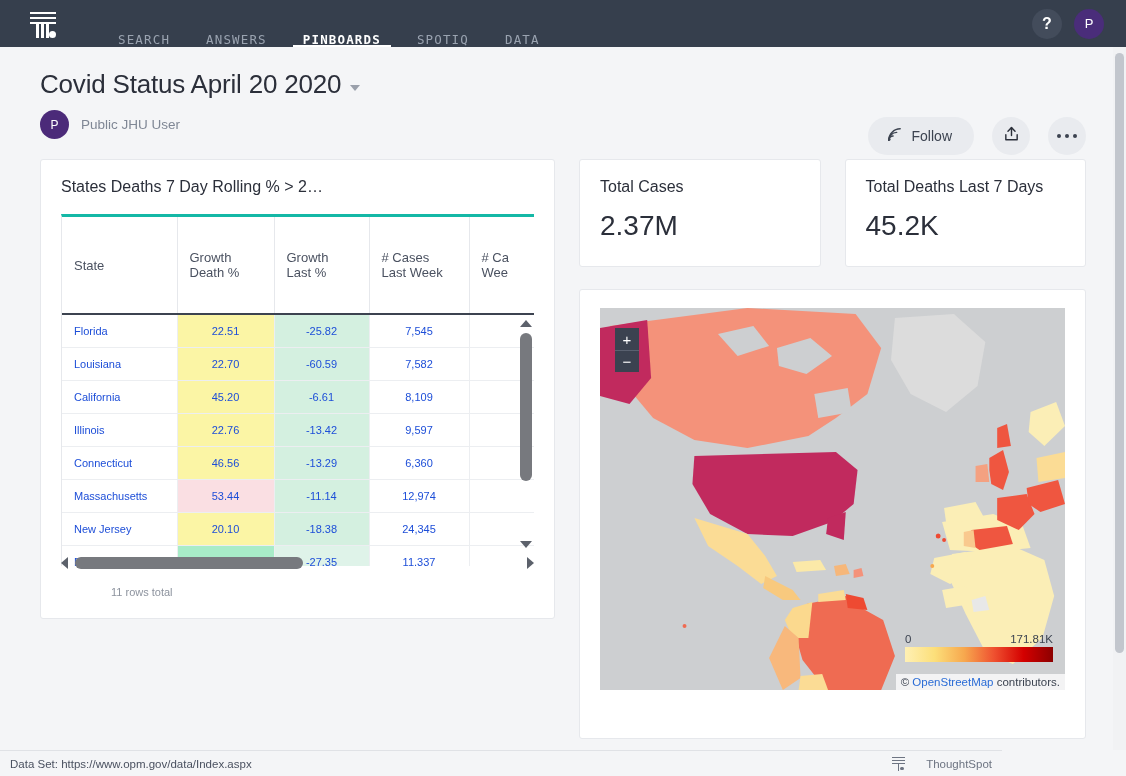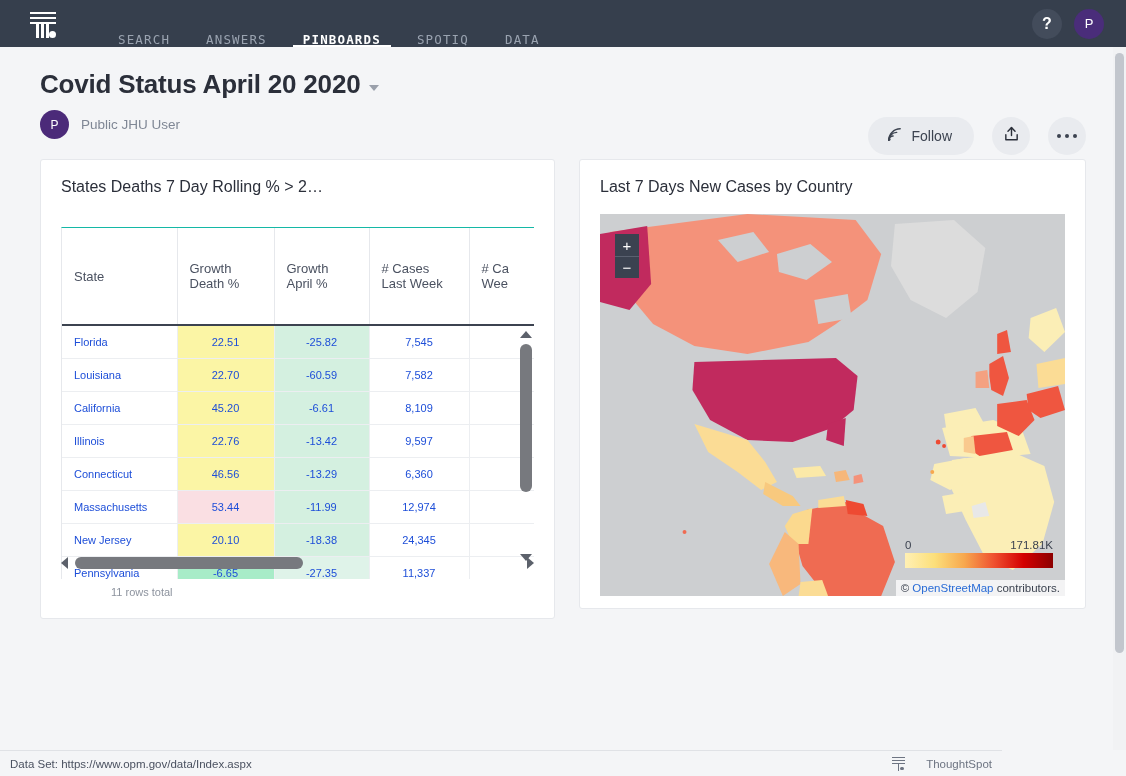--- a/index.html
+++ b/index.html
@@ -41,21 +41,21 @@
   }
   .avatar-nav {
     width: 30px; height: 30px; border-radius: 50%; background: #4a2d7a; color: #fff;
     display: flex; align-items: center; justify-content: center; font-size: 13px; cursor: pointer;
   }
 
   
   .pageheader { padding: 22px 40px 0 40px; position: relative; }
   .title-row { display: flex; align-items: center; }
   .page-title {
-    font-size: 26px; color: #2b2f3a; font-weight: 700; letter-spacing: -0.2px; text-align: right;
+    font-size: 26px; color: #2b2f3a; font-weight: 400; letter-spacing: -0.2px; text-align: right;
   }
   .caret {
     margin-left: 9px; margin-top: 6px; width: 0; height: 0;
     border-left: 5px solid transparent; border-right: 5px solid transparent;
     border-top: 6px solid #9aa0ab; cursor: pointer;
   }
   .author-row { display: flex; align-items: center; margin-top: 10px; }
   .avatar-author {
     width: 29px; height: 29px; border-radius: 50%; background: #4b2a79; color: #fff;
     display: flex; align-items: center; justify-content: center; font-size: 12px;
@@ -79,22 +79,22 @@
   .board { position: relative; padding: 0 40px; margin-top: 20px; display: flex; gap: 24px; }
   .card { background: #fff; border: 1px solid #e6e8ec; border-radius: 3px; }
   .card-title { font-size: 16px; color: #2b2f3a; padding: 18px 20px 0 20px; font-weight: 400;
     white-space: nowrap; overflow: hidden; }
 
   .left-col { width: 515px; }
   .right-col { width: 515px; display: flex; flex-direction: column; gap: 22px; }
 
   
   .table-card { height: 460px; position: relative; }
-  .tbl-wrap { margin: 31px 20px 0 20px; position: relative; height: 352px; overflow: hidden;
-    border-left: 1px solid #e6e8ec; border-top: 1px solid #14b8a6; }
+  .tbl-wrap { margin: 18px 20px 0 20px; position: relative; height: 352px; overflow: hidden;
+    border-left: 1px solid #e6e8ec; border-top: 3px solid #14b8a6; }
   table { border-collapse: collapse; width: 495px; table-layout: fixed; }
   th {
     font-weight: 400; font-size: 13px; color: #4a5160; text-align: left;
     height: 97px; padding: 0 12px; vertical-align: middle;
     border-right: 1px solid #e6e8ec; border-bottom: 2px solid #3c4350;
     background: #fff;
   }
   td {
     font-size: 11px; color: #1d4ed8; height: 33px; padding: 0 12px;
     border-right: 1px solid #eceef1; border-bottom: 1px solid #eceef1;
@@ -242,21 +242,21 @@
               <tr>
                 <th class="c-state">
                   <div>State</div>
                 </th>
                 <th class="c-gd">
                   <div>Growth</div>
                   <div>Death %</div>
                 </th>
                 <th class="c-gc">
                   <div>Growth</div>
-                  <div>April %</div>
+                  <div>Last %</div>
                 </th>
                 <th class="c-cl">
                   <div># Cases</div>
                   <div>Last Week</div>
                 </th>
                 <th class="c-cw">
                   <div># Ca</div>
                   <div>Wee</div>
                 </th>
               </tr>
@@ -293,21 +293,21 @@
                 <tr>
                   <td class="c-state">Connecticut</td>
                   <td class="c-gd num bg-yellow">46.56</td>
                   <td class="c-gc num bg-mint">-13.29</td>
                   <td class="c-cl num">6,360</td>
                   <td class="c-cw num"></td>
                 </tr>
                 <tr>
                   <td class="c-state">Massachusetts</td>
                   <td class="c-gd num bg-pink">53.44</td>
-                  <td class="c-gc num bg-mint">-11.99</td>
+                  <td class="c-gc num bg-mint">-11.14</td>
                   <td class="c-cl num">12,974</td>
                   <td class="c-cw num"></td>
                 </tr>
                 <tr>
                   <td class="c-state">New Jersey</td>
                   <td class="c-gd num bg-yellow">20.10</td>
                   <td class="c-gc num bg-mint">-18.38</td>
                   <td class="c-cl num">24,345</td>
                   <td class="c-cw num"></td>
                 </tr>
@@ -337,23 +337,32 @@
           <div class="htrack">
             <div class="hthumb"></div>
           </div>
           <div class="arr-r"></div>
         </div>
         <div class="rows-total">11 rows total</div>
       </div>
     </div>
 
     <div class="right-col">
+      <div class="kpi-row">
+        <div class="card kpi">
+          <div class="kpi-title">Total Cases</div>
+          <div class="kpi-value">2.37M</div>
+        </div>
+        <div class="card kpi">
+          <div class="kpi-title">Total Deaths Last 7 Days</div>
+          <div class="kpi-value">45.2K</div>
+        </div>
+      </div>
 
       <div class="card map-card">
-        <div class="card-title">Last 7 Days New Cases by Country</div>
         <div class="map-body">
           <svg class="map-svg" viewBox="0 0 473 382" preserveAspectRatio="none">
             <rect x="0" y="0" width="473" height="382" fill="#cdcfd1"></rect>
 
             <path d="M300,10 L360,6 L392,34 L384,78 L352,104 L316,86 L296,52 Z" fill="#dcdcdc"></path>
 
             <path d="M10,18 L150,0 L260,6 L286,40 L272,86 L240,110 L212,128 L150,140 L96,132 L54,110 L20,70 Z" fill="#f4927a"></path>
             <path d="M180,40 L214,30 L236,48 L210,66 L182,58 Z" fill="#cdcfd1"></path>
             <path d="M120,26 L156,18 L172,38 L140,48 Z" fill="#cdcfd1"></path>
             <path d="M218,86 L252,80 L256,104 L222,110 Z" fill="#cdcfd1"></path>

